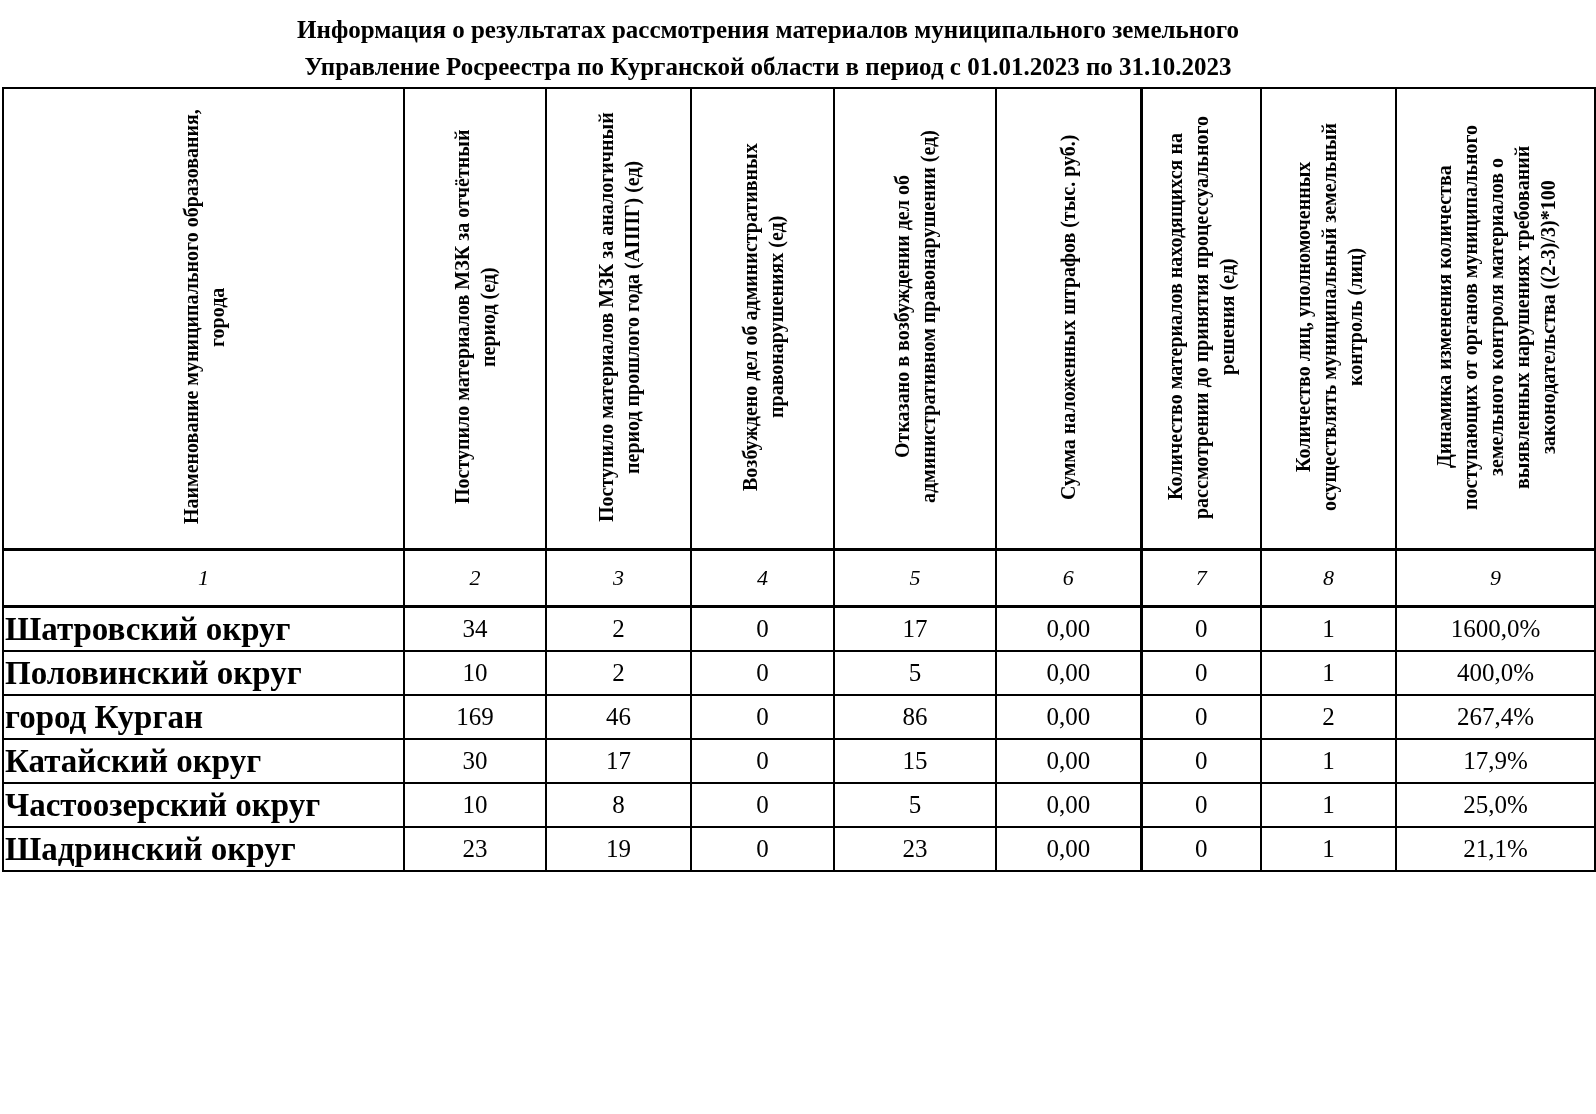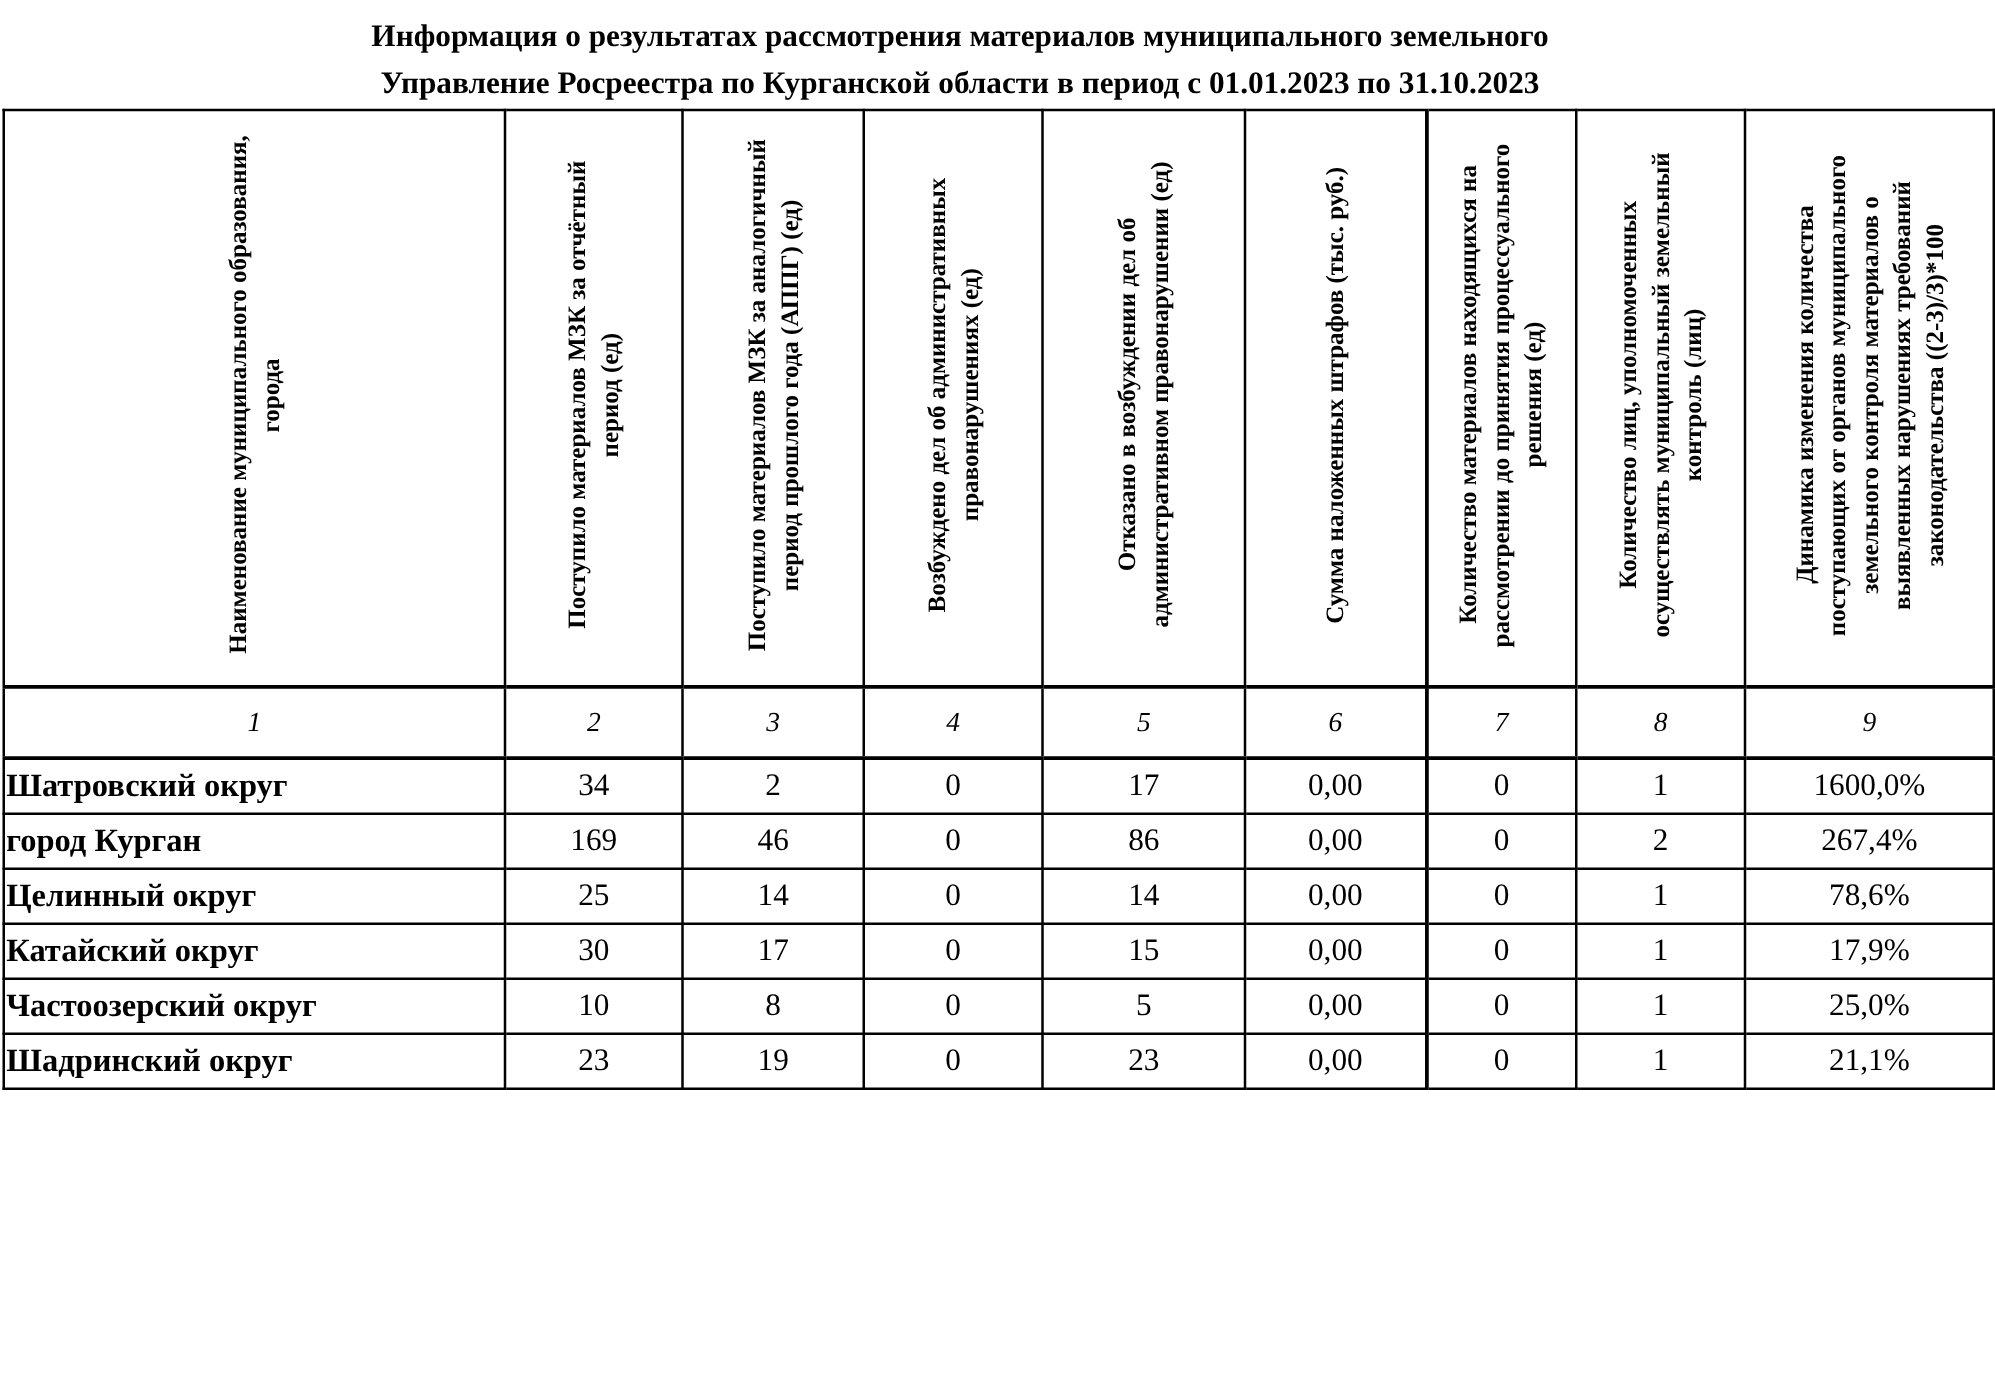--- a/index.html
+++ b/index.html
@@ -58,21 +58,21 @@
     border-bottom: 3px solid #000;
   }
   tr.data td {
     height: 40px;
     text-align: center;
     font-size: 25px;
   }
   tr.data td.name {
     text-align: left;
     font-weight: bold;
-    font-size: 26px;
+    font-size: 33px;
   }
   td.bR { border-right: 3px solid #000; }
 </style>
 </head>
 <body>
 
 <div class="doc">
 
   <div class="title-block">
     <div class="title-line">Информация о результатах рассмотрения материалов муниципального земельного</div>
@@ -122,47 +122,47 @@
       <td>34</td>
       <td>2</td>
       <td>0</td>
       <td>17</td>
       <td class="bR">0,00</td>
       <td>0</td>
       <td>1</td>
       <td>1600,0%</td>
     </tr>
 
+    <tr class="data">
+      <td class="name">Половинский округ</td>
+      <td>10</td>
+      <td>2</td>
+      <td>0</td>
+      <td>5</td>
+      <td class="bR">0,00</td>
+      <td>0</td>
+      <td>1</td>
+      <td>400,0%</td>
+    </tr>
 
     <tr class="data">
       <td class="name">город Курган</td>
       <td>169</td>
       <td>46</td>
       <td>0</td>
       <td>86</td>
       <td class="bR">0,00</td>
       <td>0</td>
       <td>2</td>
       <td>267,4%</td>
     </tr>
 
 
 
 
-    <tr class="data">
-      <td class="name">Целинный округ</td>
-      <td>25</td>
-      <td>14</td>
-      <td>0</td>
-      <td>14</td>
-      <td class="bR">0,00</td>
-      <td>0</td>
-      <td>1</td>
-      <td>78,6%</td>
-    </tr>
 
     <tr class="data">
       <td class="name">Катайский округ</td>
       <td>30</td>
       <td>17</td>
       <td>0</td>
       <td>15</td>
       <td class="bR">0,00</td>
       <td>0</td>
       <td>1</td>

